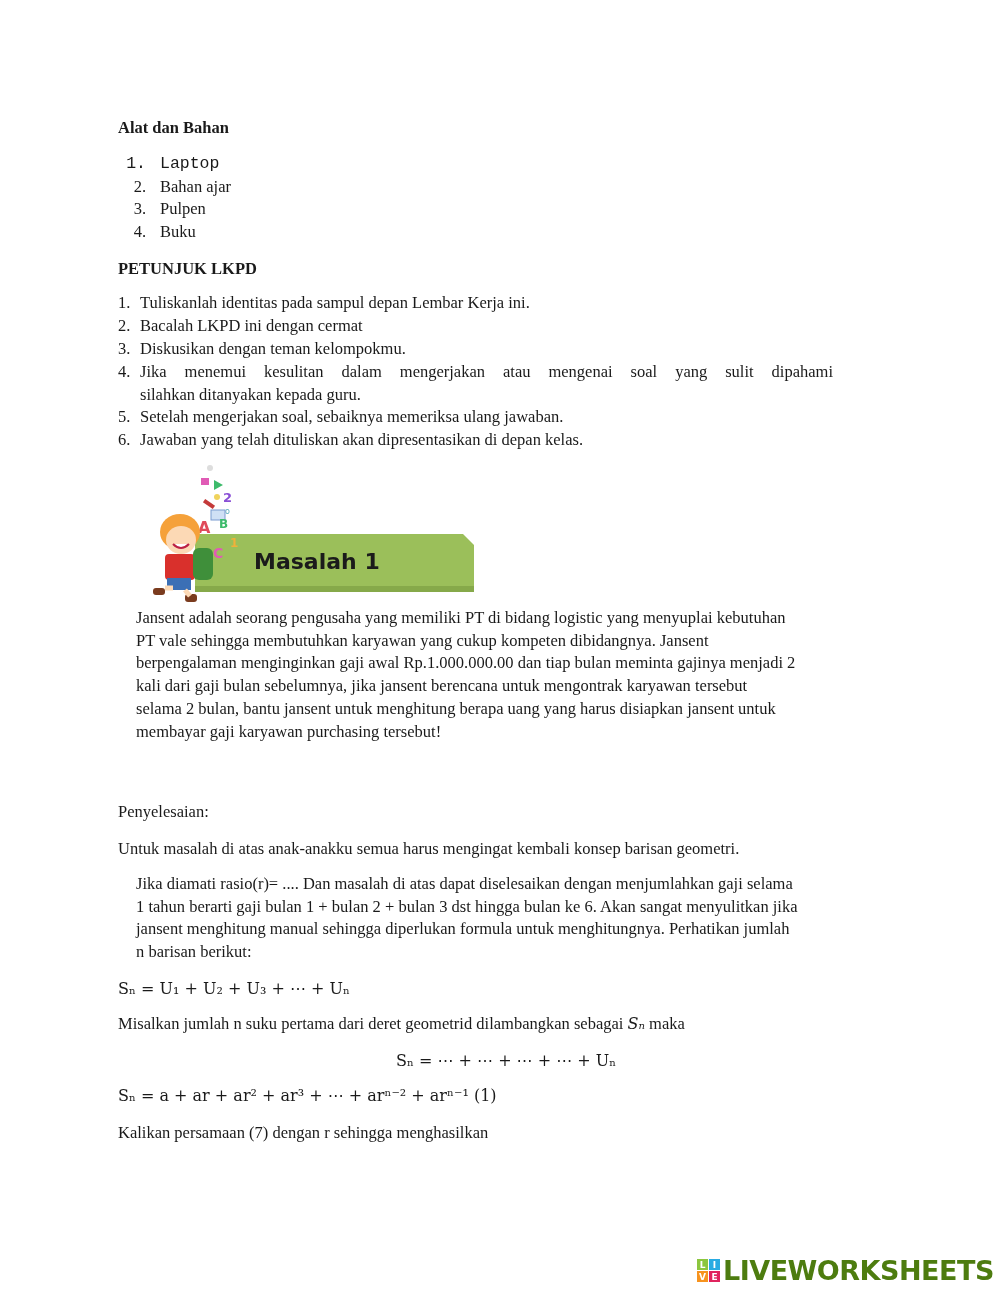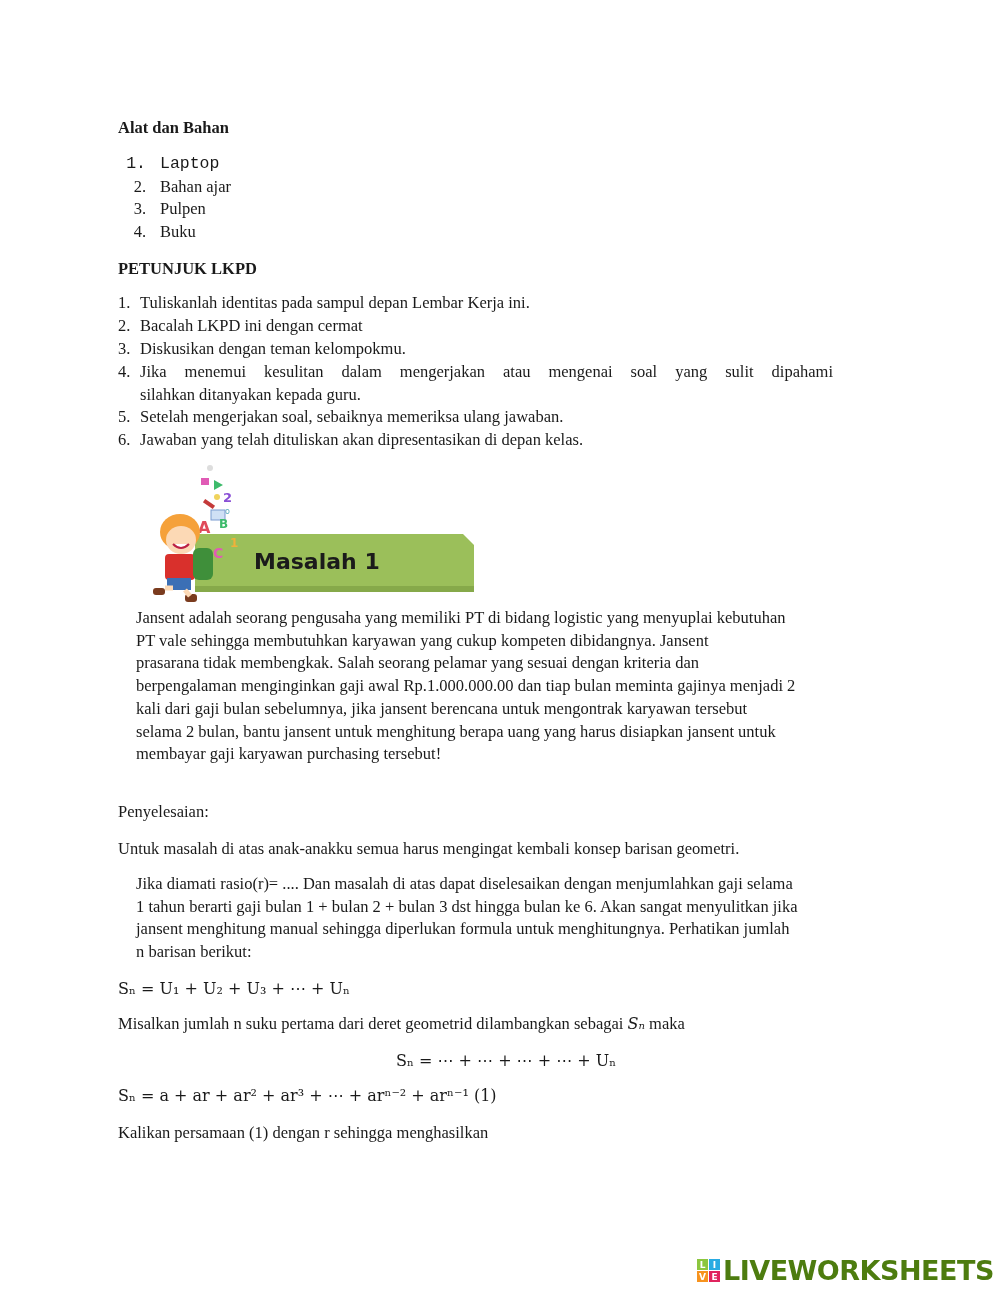--- a/index.html
+++ b/index.html
@@ -73,21 +73,20 @@
     <rect x="32" y="116" width="24" height="12" fill="#3b6fb5"></rect>
     <rect x="18" y="126" width="12" height="7" rx="3" fill="#7a3b1e"></rect>
     <rect x="50" y="132" width="12" height="8" rx="3" fill="#7a3b1e"></rect>
     <line x1="30" y1="126" x2="38" y2="126" stroke="#fcd9b5" stroke-width="5"></line>
     <line x1="50" y1="128" x2="55" y2="134" stroke="#fcd9b5" stroke-width="5"></line>
   </svg>
 
   <div class="para" style="top:607px;">
     <div>Jansent adalah seorang pengusaha yang memiliki PT di bidang logistic yang menyuplai kebutuhan</div>
     <div>PT vale sehingga membutuhkan karyawan yang cukup kompeten dibidangnya. Jansent</div>
-    <div>prasarana tidak membengkak. Salah seorang pelamar yang sesuai dengan kriteria dan</div>
     <div>berpengalaman menginginkan gaji awal Rp.1.000.000.00 dan tiap bulan meminta gajinya menjadi 2</div>
     <div>kali dari gaji bulan sebelumnya, jika jansent berencana untuk mengontrak karyawan tersebut</div>
     <div>selama 2 bulan, bantu jansent untuk menghitung berapa uang yang harus disiapkan jansent untuk</div>
     <div>membayar gaji karyawan purchasing tersebut!</div>
   </div>
 
   <div class="txt" style="left:118px; top:801px;text-align:center;">Penyelesaian:</div>
   <div class="txt" style="left:118px; top:838px;">Untuk masalah di atas anak-anakku semua harus mengingat kembali konsep barisan geometri.</div>
 
   <div class="para" style="top:873px;">
@@ -102,21 +101,21 @@
   <div class="txt" style="left:118px; top:1013px;">
     <span>Misalkan jumlah n suku pertama dari deret geometrid dilambangkan sebagai</span>
     <span class="math" style="font-style:italic;">Sₙ</span>
     <span>maka</span>
   </div>
 
   <div class="txt math" style="left:396px; top:1050px;">Sₙ = ⋯ + ⋯ + ⋯ + ⋯ + Uₙ</div>
 
   <div class="txt math" style="left:118px; top:1085px;">Sₙ = a + ar + ar² + ar³ + ⋯ + arⁿ⁻² + arⁿ⁻¹ (1)</div>
 
-  <div class="txt" style="left:118px; top:1122px;">Kalikan persamaan (1) dengan r sehingga menghasilkan</div>
+  <div class="txt" style="left:118px; top:1122px;">Kalikan persamaan (7) dengan r sehingga menghasilkan</div>
 
   <div class="logo">
     <div class="logo-grid">
       <span style="background:#8cc63f;">L</span>
       <span style="background:#29abe2;">I</span>
       <span style="background:#f7931e;">V</span>
       <span style="background:#e0245e;">E</span>
     </div>
     <span class="logo-text">LIVEWORKSHEETS</span>
   </div>

